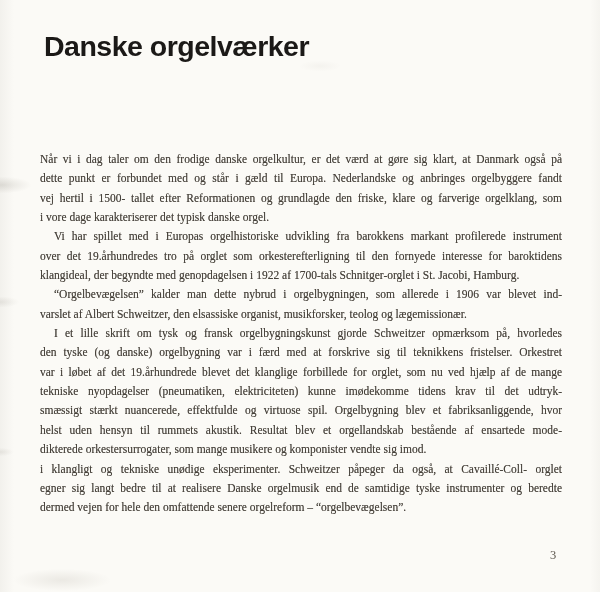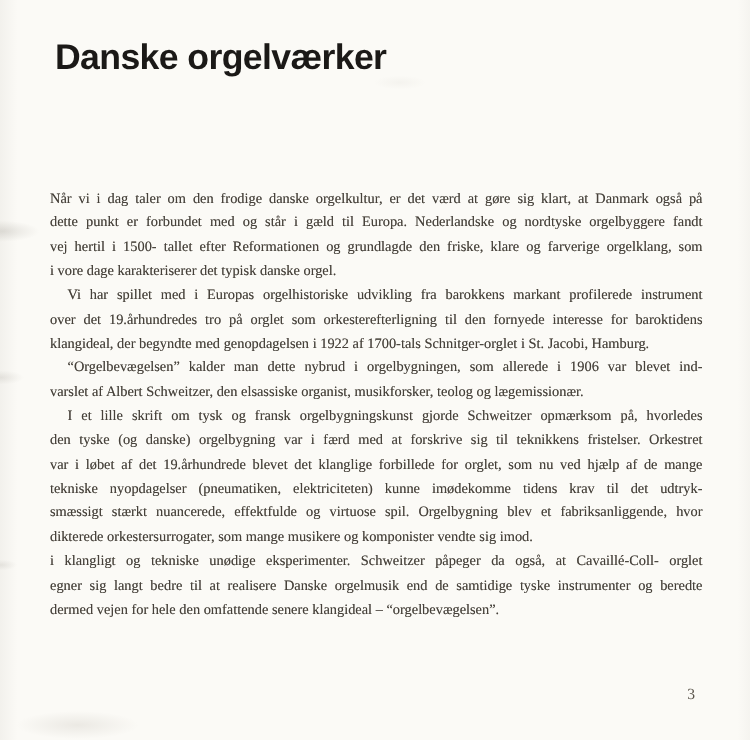--- a/index.html
+++ b/index.html
@@ -89,21 +89,21 @@
   <div class="scan-overlay"></div>
 
   <h1 class="title">
     <span class="title-line">Danske orgelværker</span>
   </h1>
 
   <div class="body-text">
 
     <div class="para">
       <div class="line">Når vi i dag taler om den frodige danske orgelkultur, er det værd at gøre sig klart, at Danmark også på</div>
-      <div class="line">dette punkt er forbundet med og står i gæld til Europa. Nederlandske og nordtyske orgelbyggere fandt</div>
+      <div class="line">dette punkt er forbundet med og står i gæld til Europa. Nederlandske og anbringes orgelbyggere fandt</div>
       <div class="line">vej hertil i 1500- tallet efter Reformationen og grundlagde den friske, klare og farverige orgelklang, som</div>
       <div class="line pend">i vore dage karakteriserer det typisk danske orgel.</div>
     </div>
 
     <div class="para">
       <div class="line pind">Vi har spillet med i Europas orgelhistoriske udvikling fra barokkens markant profilerede instrument</div>
       <div class="line">over det 19.århundredes tro på orglet som orkesterefterligning til den fornyede interesse for baroktidens</div>
       <div class="line pend">klangideal, der begyndte med genopdagelsen i 1922 af 1700-tals Schnitger-orglet i St. Jacobi, Hamburg.</div>
     </div>
 
@@ -111,25 +111,26 @@
       <div class="line pind">“Orgelbevægelsen” kalder man dette nybrud i orgelbygningen, som allerede i 1906 var blevet ind-</div>
       <div class="line pend">varslet af Albert Schweitzer, den elsassiske organist, musikforsker, teolog og lægemissionær.</div>
     </div>
 
     <div class="para">
       <div class="line pind">I et lille skrift om tysk og fransk orgelbygningskunst gjorde Schweitzer opmærksom på, hvorledes</div>
       <div class="line">den tyske (og danske) orgelbygning var i færd med at forskrive sig til teknikkens fristelser. Orkestret</div>
       <div class="line">var i løbet af det 19.århundrede blevet det klanglige forbillede for orglet, som nu ved hjælp af de mange</div>
       <div class="line">tekniske nyopdagelser (pneumatiken, elektriciteten) kunne imødekomme tidens krav til det udtryk-</div>
       <div class="line">smæssigt stærkt nuancerede, effektfulde og virtuose spil. Orgelbygning blev et fabriksanliggende, hvor</div>
+      <div class="line">helst uden hensyn til rummets akustik. Resultat blev et orgellandskab bestående af ensartede mode-</div>
       <div class="line pend">dikterede orkestersurrogater, som mange musikere og komponister vendte sig imod.</div>
     </div>
 
     <div class="para">
       <div class="line">i klangligt og tekniske unødige eksperimenter. Schweitzer påpeger da også, at Cavaillé-Coll- orglet</div>
       <div class="line">egner sig langt bedre til at realisere Danske orgelmusik end de samtidige tyske instrumenter og beredte</div>
-      <div class="line pend">dermed vejen for hele den omfattende senere klangideal – “orgelbevægelsen”.</div>
+      <div class="line pend">dermed vejen for hele den omfattende senere orgelreform – “orgelbevægelsen”.</div>
     </div>
 
   </div>
 
   <div class="page-number">3</div>
 </div>
 
 </body></html>

